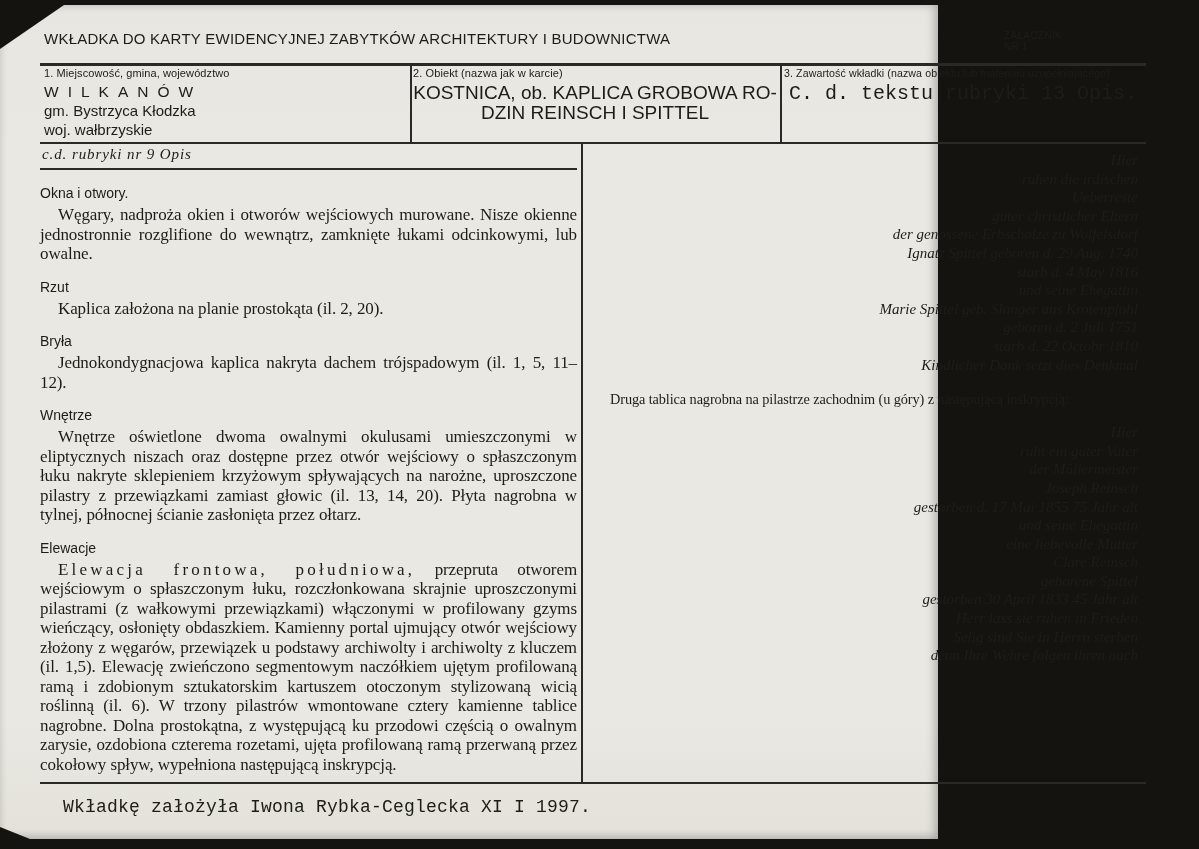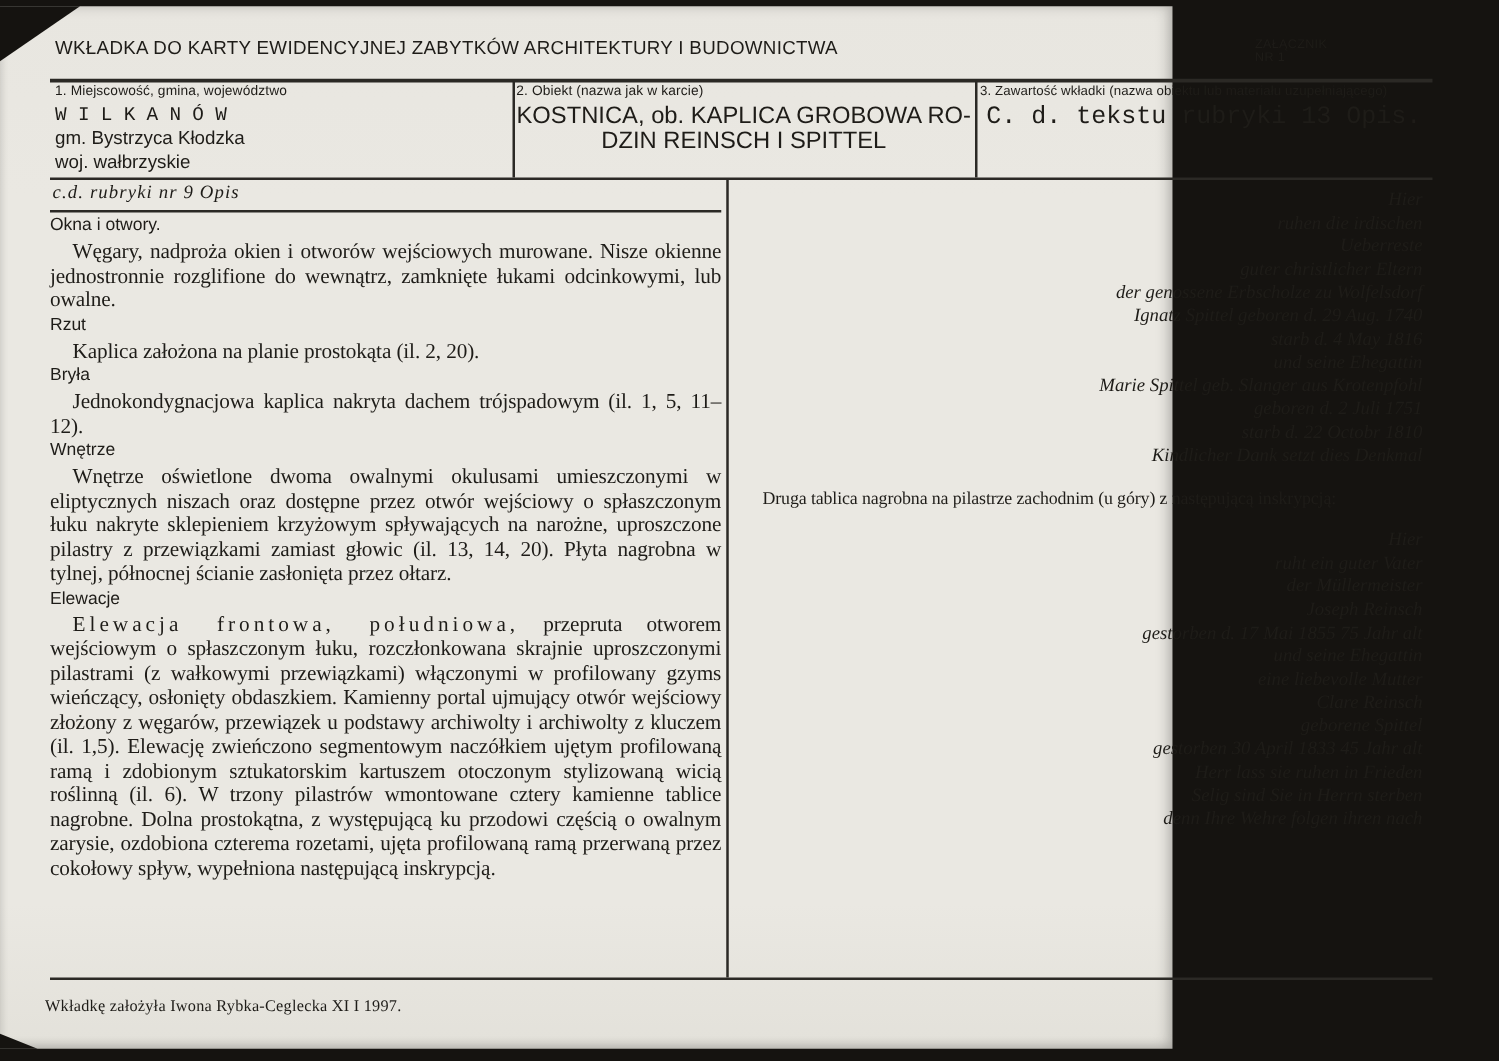--- a/index.html
+++ b/index.html
@@ -52,21 +52,21 @@
   .field{position:absolute;top:62px;}
   .field1{left:44px;width:360px;}
   .field2{left:413px;width:364px;}
   .field3{left:784px;width:358px;}
   .field-label{
     font-family:"Liberation Sans","DejaVu Sans",sans-serif;
     font-size:11px;letter-spacing:.1px;
   }
   .field3 .field-label{font-size:10.6px;}
   .loc-name{
-    font-family:Liberation Mono, monospace;
+    font-family:Liberation Sans, sans-serif;
     font-size:15.5px;letter-spacing:9px;margin-top:4px;
   }
   .loc-line{
     font-family:"Liberation Sans","DejaVu Sans",sans-serif;
     font-size:15px;line-height:19px;
   }
   .field2 .field-value{
     font-family:"Liberation Sans","DejaVu Sans",sans-serif;
     font-size:19px;line-height:20px;text-align:center;
     white-space:pre-line;margin-top:4px;
@@ -74,21 +74,21 @@
   .field3 .field-value{
     font-family:Liberation Mono, monospace;
     font-size:20px;margin-top:3px;text-align:center;
   }
 
   .left-col{position:absolute;left:40px;top:141px;width:537px;}
   .cd-heading{
     font-style:italic;font-size:15px;letter-spacing:.9px;padding-left:2px;
   }
   .cd-rule{height:2px;background:var(--line);margin-top:5px;}
-  .section{}
+  .section{margin-top:14px;}
   .section:first-of-type{margin-top:11px;}
   .sec-heading{
     font-family:"Liberation Sans","DejaVu Sans",sans-serif;
     font-size:14px;line-height:19px;
   }
   .section:first-of-type .sec-heading{
     font-family:"Liberation Serif","DejaVu Serif",serif;
     font-size:14.8px;letter-spacing:4px;word-spacing:7px;padding-left:20px;
   }
   .sec-text{
@@ -103,23 +103,23 @@
     text-align:right;white-space:pre-line;
   }
   .inscription-1{padding-top:5px;}
   .between-note{
     font-size:14.3px;margin-top:17px;padding-left:18px;
     letter-spacing:-0.1px;white-space:nowrap;
   }
   .inscription-2{margin-top:15px;}
 
   .footer-note{
-    position:absolute;left:36px;top:792px;
-    font-family:Liberation Serif, serif;
-    font-size:13px;letter-spacing:.2px;
+    position:absolute;left:63px;top:792px;
+    font-family:Liberation Mono, monospace;
+    font-size:18px;letter-spacing:.2px;
   }
 </style>
 </head>
 <body>
 
 <div class="paper">
 
   <div class="corner-tl"></div>
   <div class="corner-bl"></div>
 

